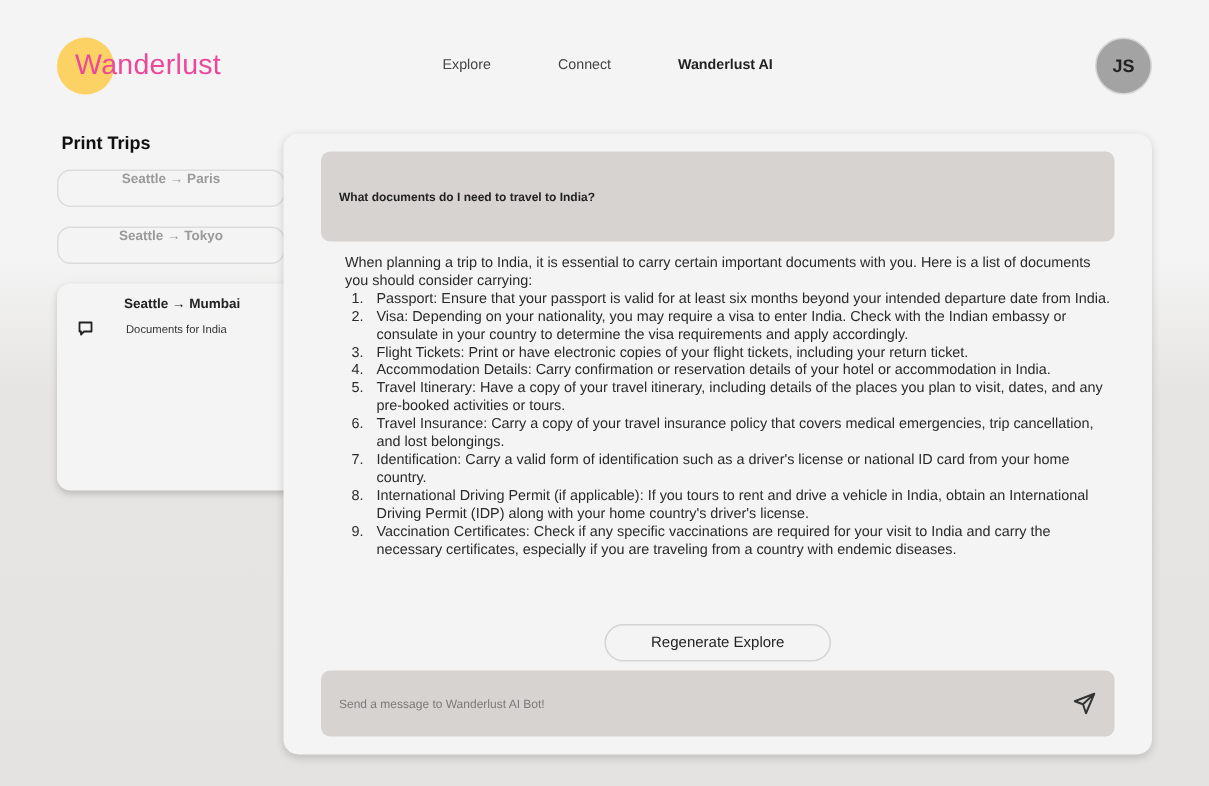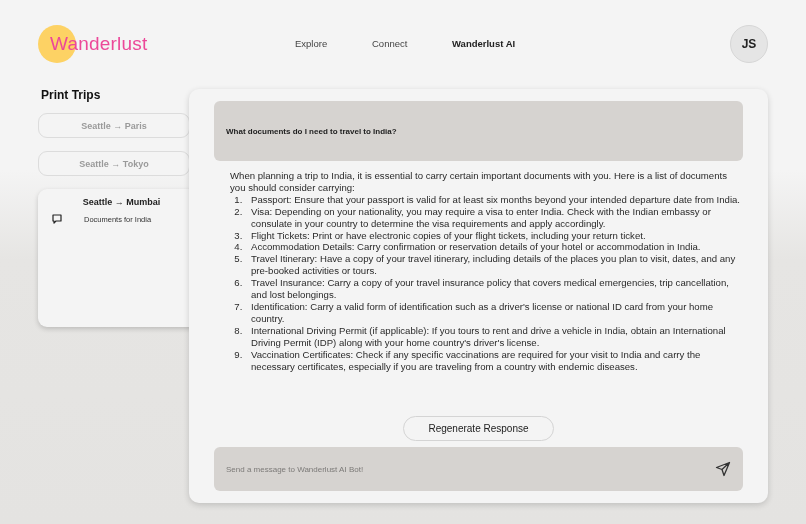--- a/index.html
+++ b/index.html
@@ -29,34 +29,34 @@
     .nav {
       position: absolute; top: 38px; left: 0; width: 806px; height: 14px;
     }
     .nav-item {
       position: absolute; font-size: 9.5px; color: #444; white-space: nowrap;
       cursor: pointer;
     }
     .nav-item.active { font-weight: 700; color: #222; }
     .avatar {
       position: absolute; left: 730px; top: 25px; width: 38px; height: 38px;
-      border-radius: 50%; border: 1px solid #d6d6d6; background: #e5e5e5;
+      border-radius: 50%; border: 1px solid #d6d6d6; background: #a3a3a3;
       display: flex; align-items: center; justify-content: center;
       font-size: 12px; font-weight: 700; color: #222; cursor: pointer;
     }
 
     
     .sidebar-title {
       position: absolute; left: 41px; top: 88px; font-size: 12px;
       font-weight: 700; color: #111;
     }
     .trip-pill {
       position: absolute; left: 38px; width: 152px; height: 25px;
       border: 1px solid #dcdcdc; border-radius: 9px; background: #f4f4f4;
-      display: flex; align-items: center; justify-content: center;
+      display: flex; justify-content: center;
       font-size: 9px; font-weight: 700; color: #9a9a9a; cursor: pointer;
     }
     .trip-card {
       position: absolute; left: 38px; top: 189px; width: 167px; height: 138px;
       border-radius: 9px; background: #f4f4f4;
       box-shadow: 0 2px 5px rgba(0,0,0,0.18);
     }
     .trip-card-title {
       position: absolute; top: 8px; left: 0; width: 100%; text-align: center;
       font-size: 9px; font-weight: 700; color: #222;
@@ -157,21 +157,21 @@
       <li>Accommodation Details: Carry confirmation or reservation details of your hotel or accommodation in India.</li>
       <li>Travel Itinerary: Have a copy of your travel itinerary, including details of the places you plan to visit, dates, and any pre-booked activities or tours.</li>
       <li>Travel Insurance: Carry a copy of your travel insurance policy that covers medical emergencies, trip cancellation, and lost belongings.</li>
       <li>Identification: Carry a valid form of identification such as a driver's license or national ID card from your home country.</li>
       <li>International Driving Permit (if applicable): If you tours to rent and drive a vehicle in India, obtain an International Driving Permit (IDP) along with your home country's driver's license.</li>
       <li>Vaccination Certificates: Check if any specific vaccinations are required for your visit to India and carry the necessary certificates, especially if you are traveling from a country with endemic diseases.</li>
     </ol>
   </div>
 
   <div class="regen-btn">
-    <span>Regenerate Response</span>
+    <span>Regenerate Explore</span>
   </div>
 
   <div class="input-bar">
     <input class="msg-input" type="text" placeholder="Send a message to Wanderlust AI Bot!" style="">
     <svg class="send-btn" viewBox="0 0 16 16">
       <path d="M14.5 1.5 L1.5 6.5 L7 8.5 L9 14.5 Z M7 8.5 L14.5 1.5" fill="none" stroke="#333" stroke-width="1.3" stroke-linejoin="round"></path>
     </svg>
   </div>
 </div>
 

